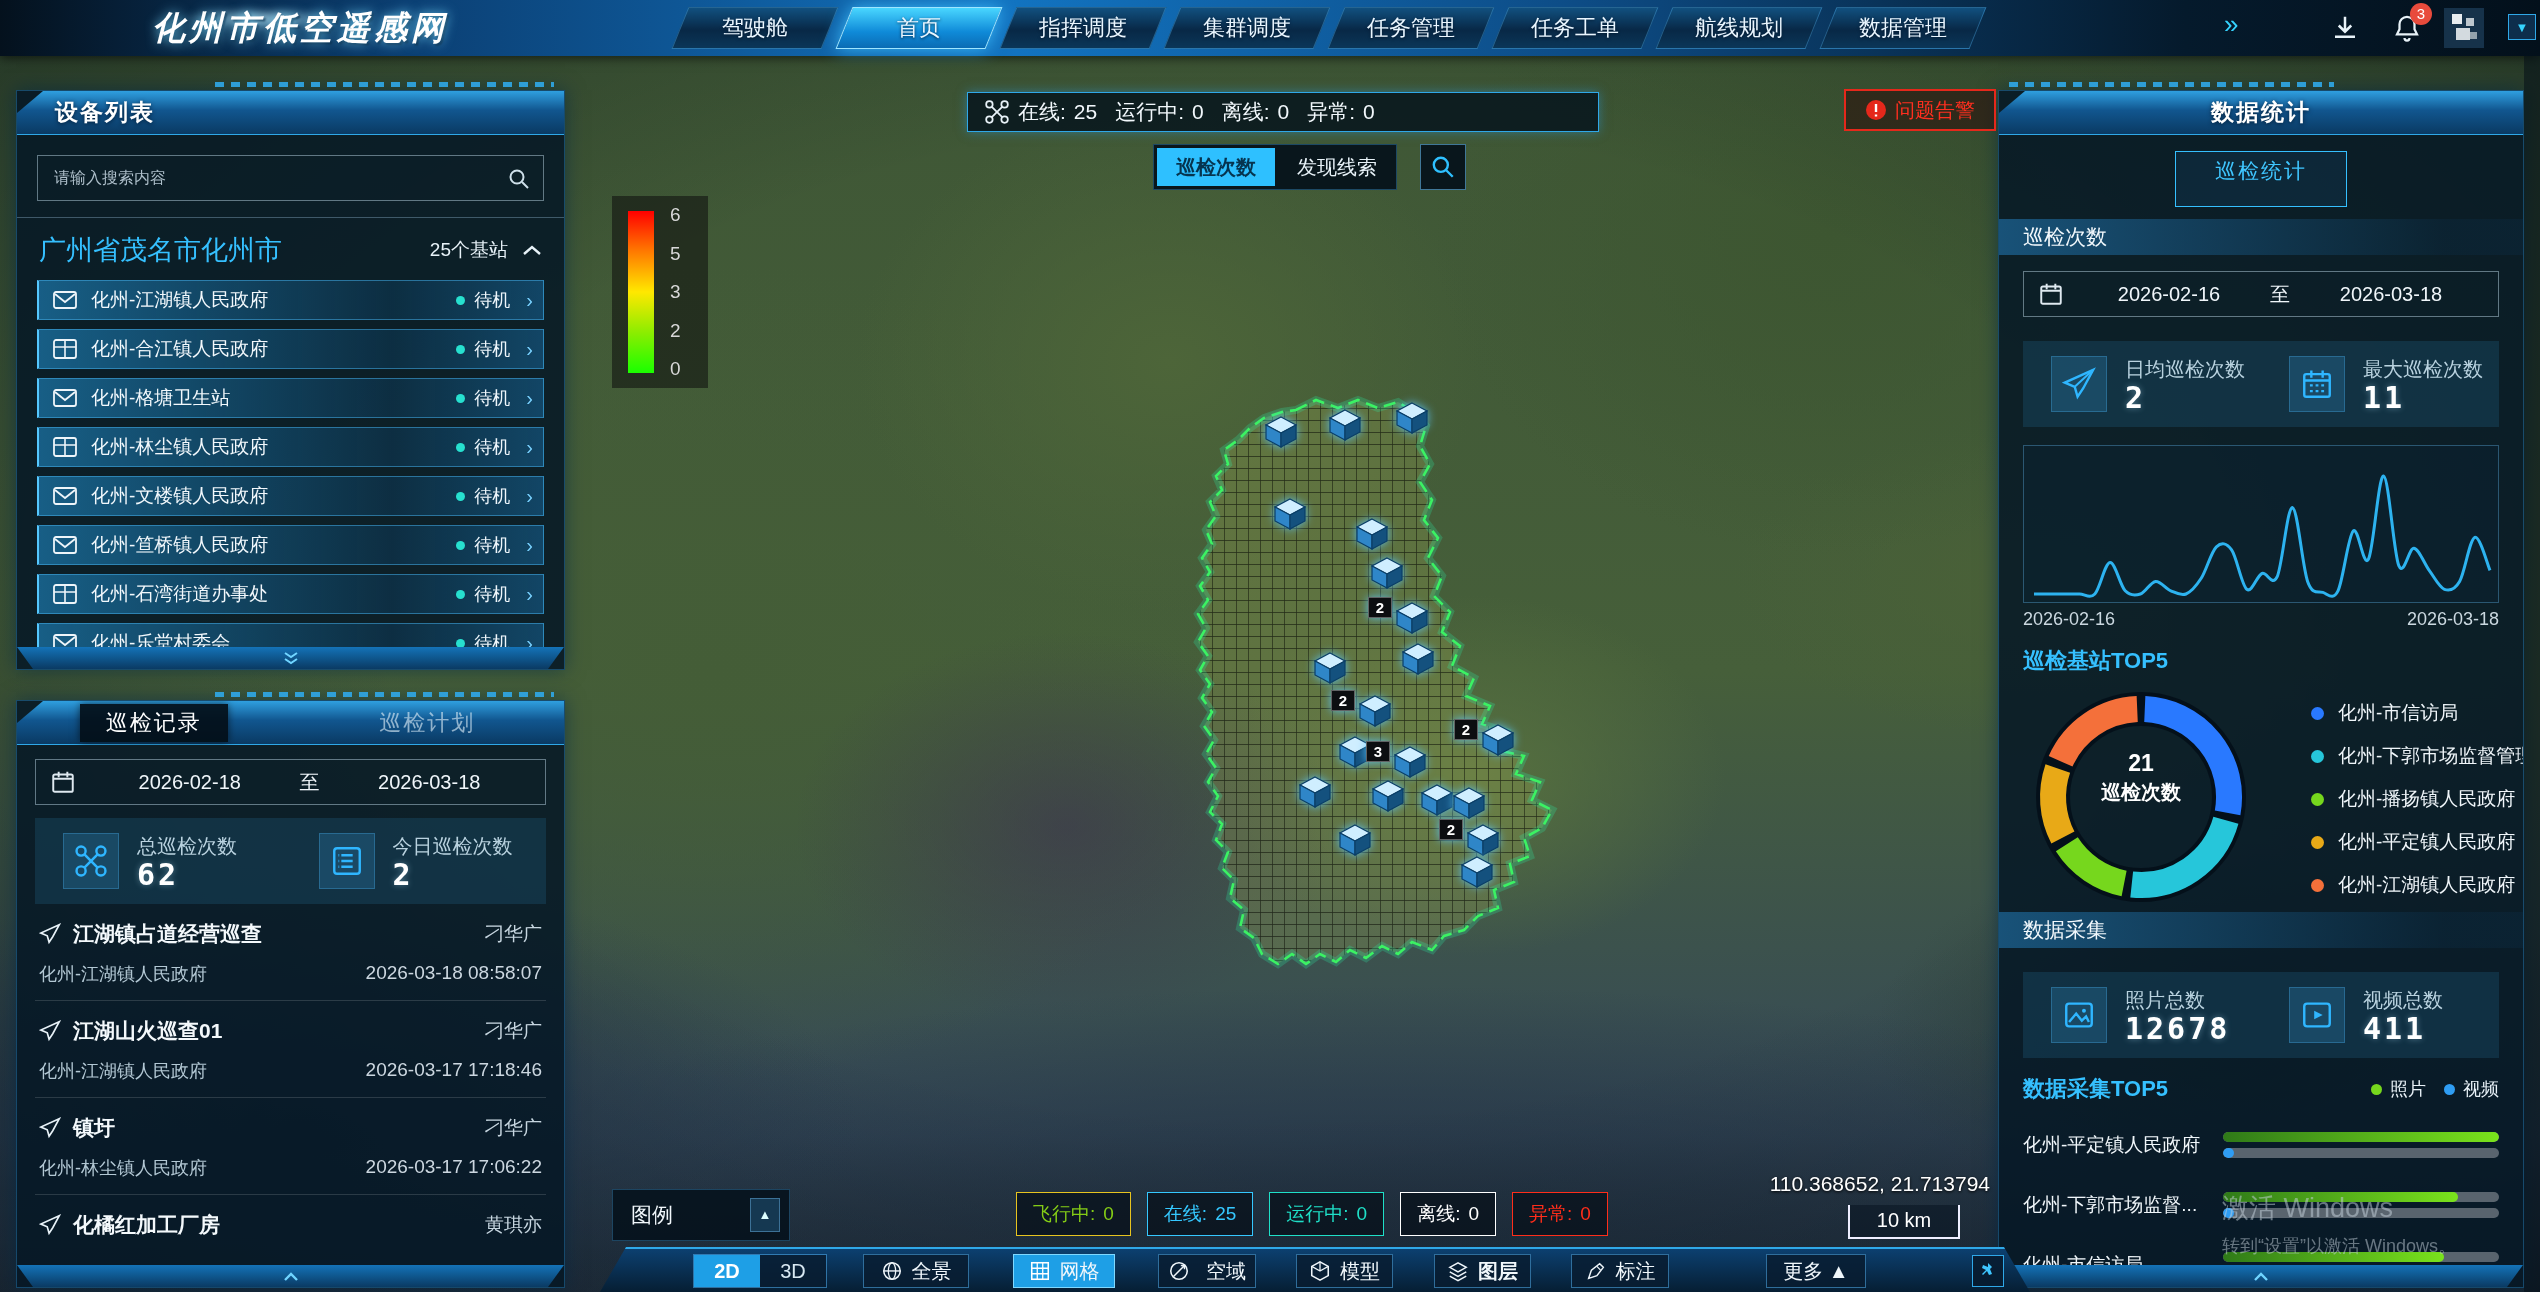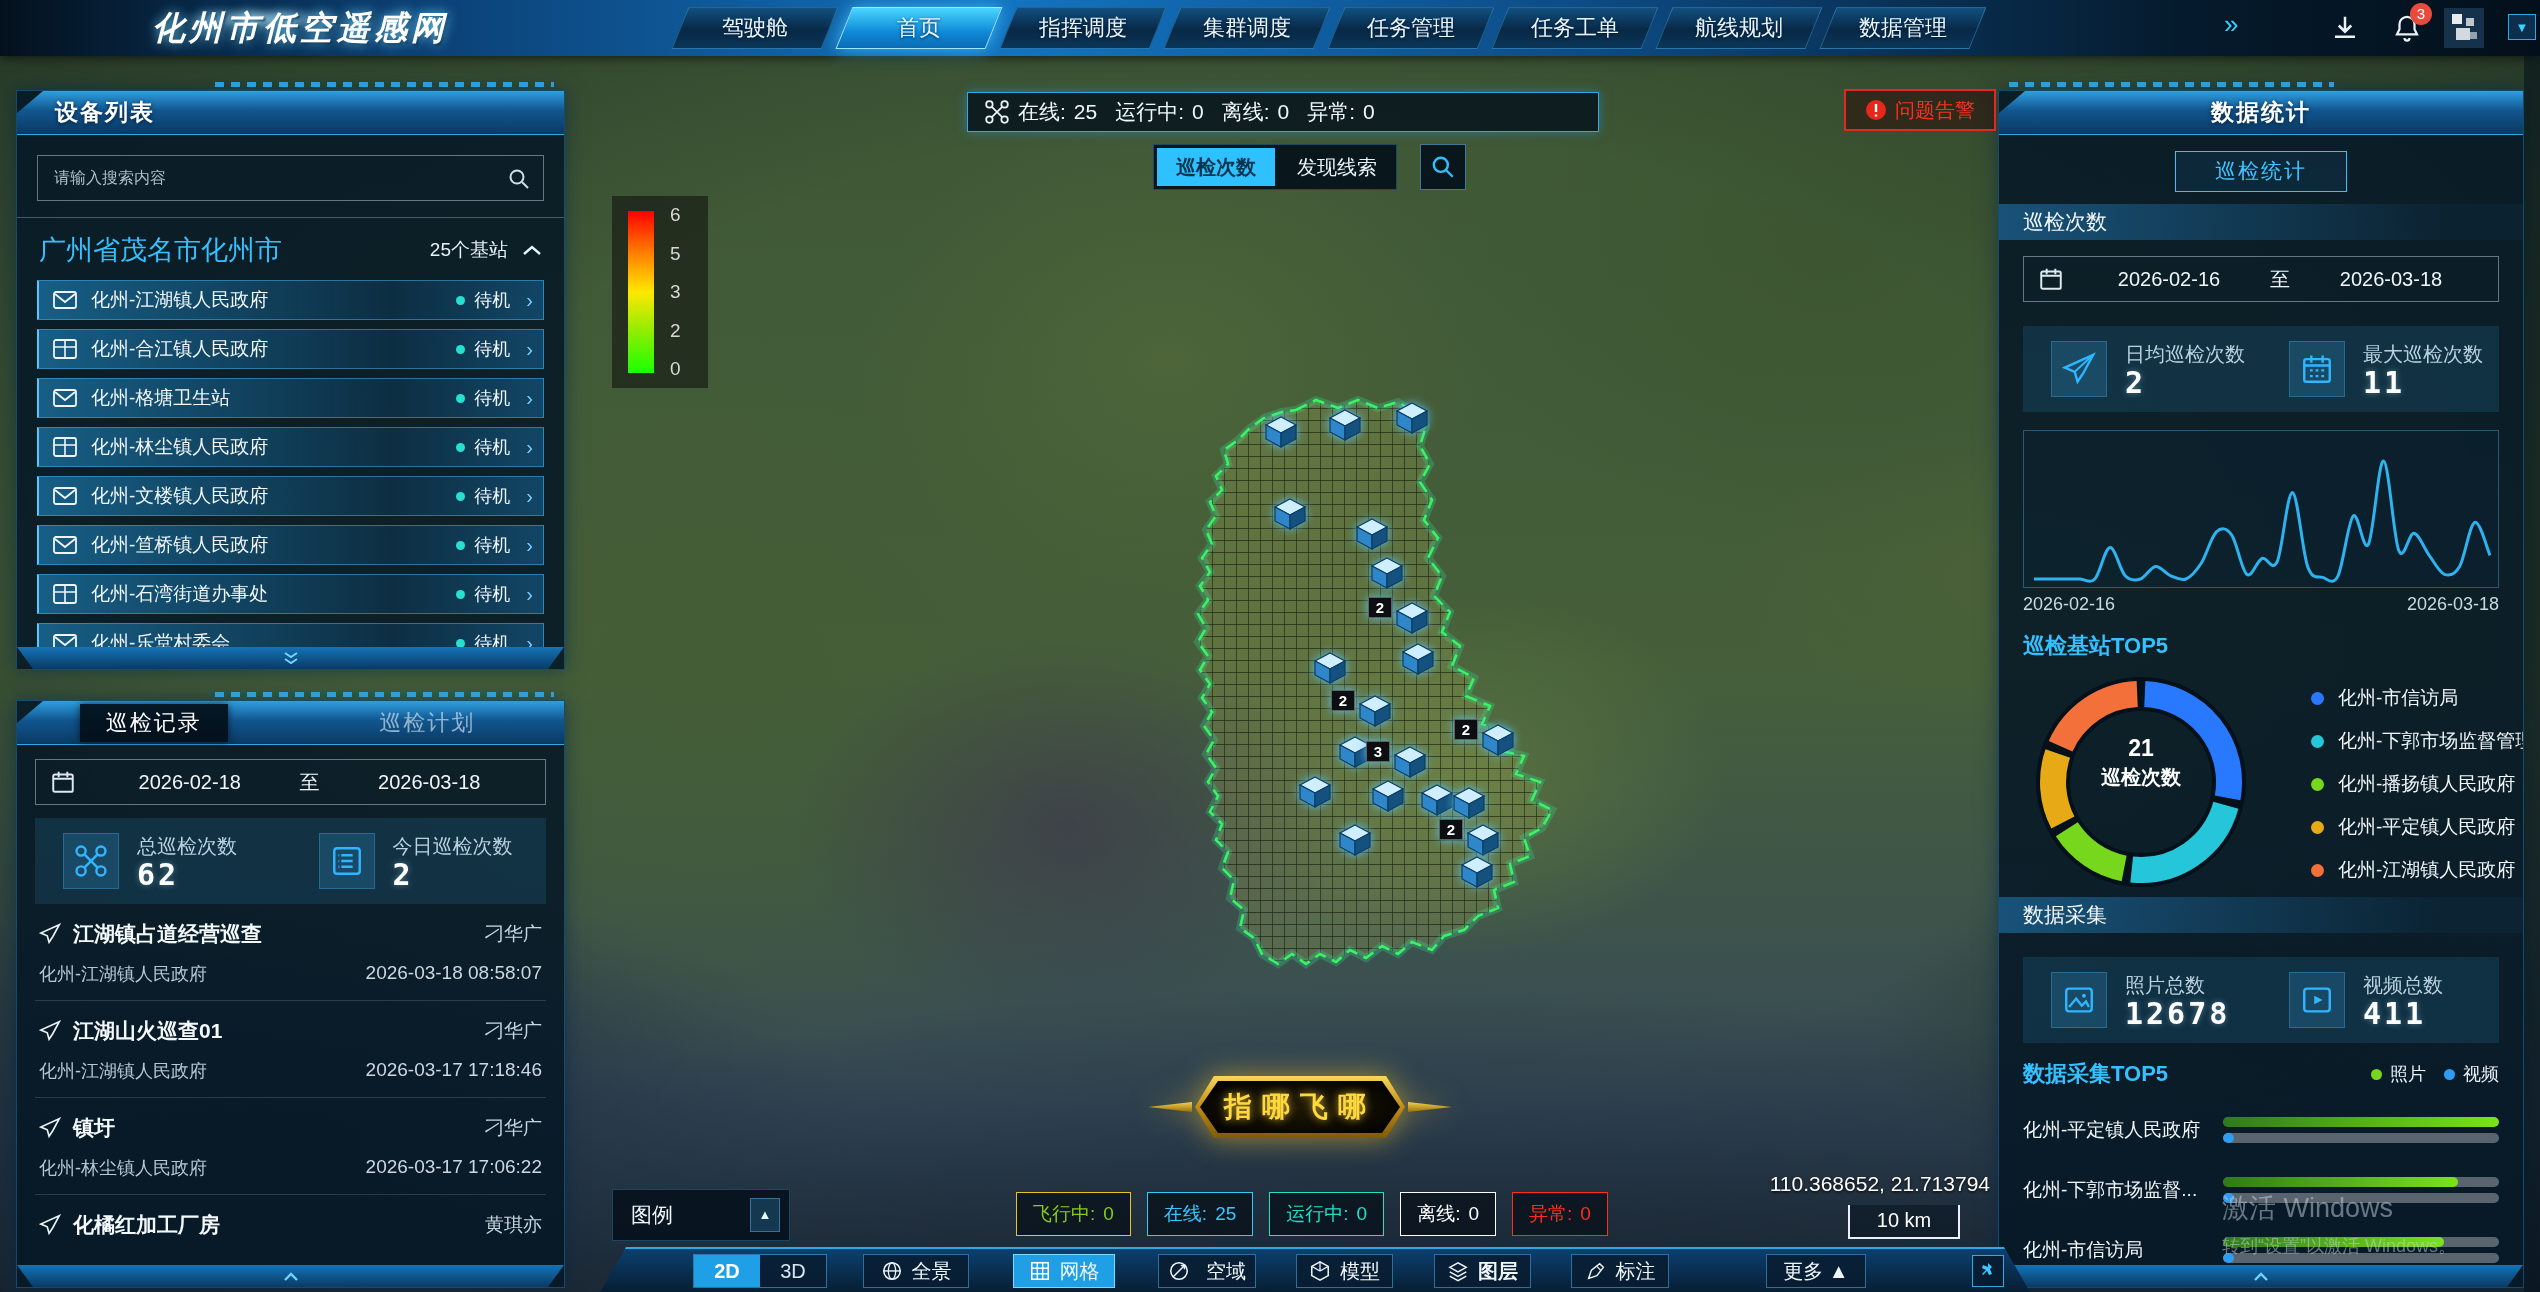--- a/index.html
+++ b/index.html
@@ -114,21 +114,21 @@
   .rec-title{flex:1;font-size:21px;font-weight:bold;color:#f4f9fc;}
   .rec-op{font-size:19px;color:#c7d6e0;}
   .rec-r2{display:flex;margin-top:14px;}
   .rec-org{flex:1;font-size:18px;color:#b3c8d4;}
   .rec-time{font-size:19px;color:#ccd7e0;}
 
   
   #stats-panel{left:1998px;top:90px;width:526px;height:1198px;}
   #stats-panel .panel-head{justify-content:center;}
   #stats-body{position:absolute;top:44px;bottom:22px;left:0;right:0;overflow:hidden;}
-  #btn-insp{display:block;margin:16px auto 12px;width:172px;height:41px;line-height:38px;text-align:center;
+  #btn-insp{display:block;margin:16px auto 12px;width:172px;height:56px;line-height:38px;text-align:center;
     border:1px solid #35c0ff;color:#3fc6ff;font-size:21px;letter-spacing:2px;cursor:pointer;
     background:rgba(20,70,110,.25);}
   .band{height:36px;line-height:36px;padding-left:24px;font-size:21px;color:#f2f8fc;
     background:linear-gradient(90deg,rgba(25,85,125,.95) 0%,rgba(12,45,70,.35) 85%);}
   .rp-pad{padding:0 24px;}
   #rp-stat1,#rp-stat2{margin-top:24px;height:86px;background:rgba(30,90,125,.33);display:flex;align-items:center;}
   #chart-box{margin-top:18px;height:158px;border:1px solid rgba(90,170,220,.4);background:rgba(10,35,55,.3);}
   #chart-lbls{display:flex;justify-content:space-between;color:#cbd8e0;font-size:18px;margin-top:6px;}
   .rp-title{color:#35c0ff;font-size:22px;font-weight:bold;margin-top:16px;}
   #donut-wrap{position:relative;height:230px;margin-top:6px;}
@@ -898,28 +898,20 @@
   <div id="colorscale">
     <div id="cs-bar"></div>
     <div id="cs-ticks">
         <span>6</span>
         <span>5</span>
         <span>3</span>
         <span>2</span>
         <span>0</span>
       </div>
   </div>
-  <div id="fly-btn">
-    <div class="fly-wing l"></div>
-    <div class="fly-wing r"></div>
-    <div id="fly-outer"></div>
-    <div id="fly-inner">
-        <span>指哪飞哪</span>
-      </div>
-  </div>
   <div id="legend-btn">
     <span class="lb">图例</span>
     <span class="bx">▲</span>
   </div>
   <div id="chips">
       <div class="chip" style="border-color: rgb(231, 196, 31); color: #84cc16;">
         <span>飞行中:</span>
         <span>0</span>
       </div>
       <div class="chip" style="border-color: rgb(53, 200, 255); color: rgb(53, 200, 255);">

